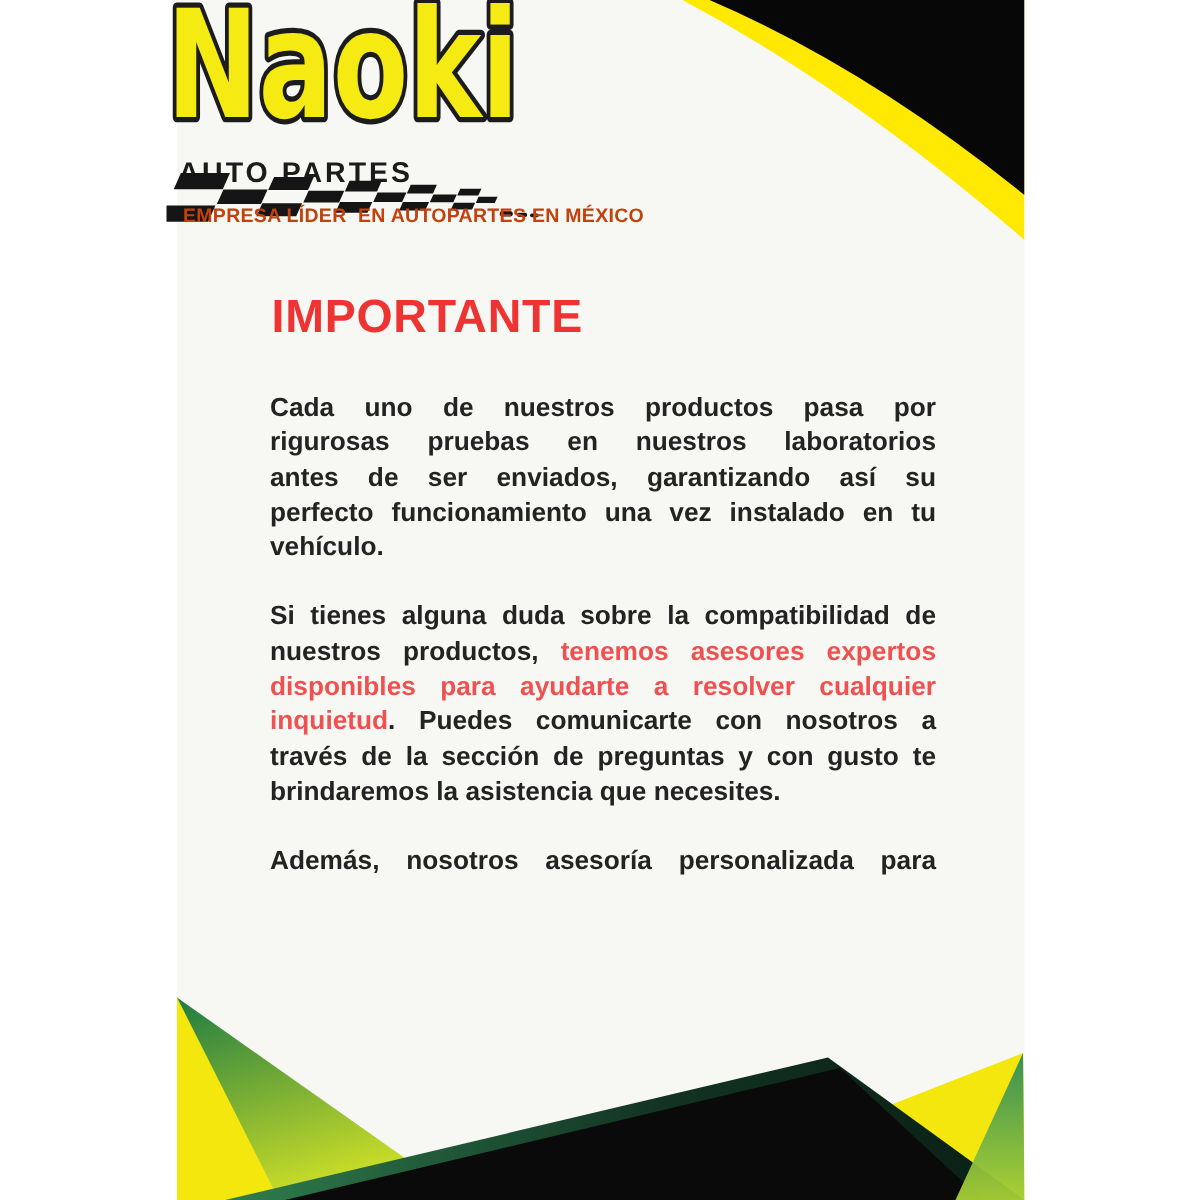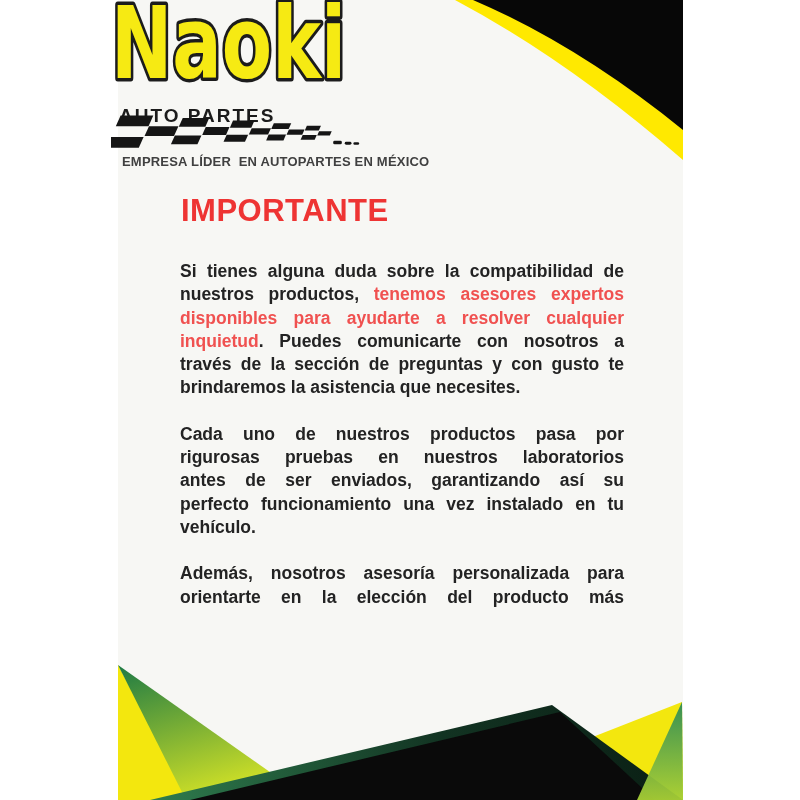--- a/index.html
+++ b/index.html
@@ -4,22 +4,22 @@
 <style>
   html,body{margin:0;padding:0;background:#ffffff;}
   .page{position:relative;width:800px;height:800px;background:#ffffff;overflow:hidden;
         font-family:"Liberation Sans",sans-serif;}
   .artwork{position:absolute;left:118px;top:0;width:565px;height:800px;background:#f7f7f4;}
   .decor{position:absolute;left:0;top:0;width:565px;height:800px;display:block;}
   .logo-svg{position:absolute;left:109px;top:0;width:250px;height:100px;z-index:5;}
   .logo-sub{position:absolute;left:119px;top:105px;font-size:19px;font-weight:700;
             letter-spacing:2px;color:#1b1b1b;z-index:5;white-space:nowrap;}
   .flag-svg{position:absolute;left:111px;top:115px;width:252px;height:45px;z-index:5;}
-  .tagline{position:absolute;left:122px;top:154px;font-size:13px;font-weight:700;
-           letter-spacing:0.2px;color:#404040;z-index:5;white-space:nowrap;}
+  .tagline{position:absolute;left:122px;top:136px;font-size:13px;font-weight:700;
+           letter-spacing:0.2px;color:#c2410c;z-index:5;white-space:nowrap;}
   .heading{position:absolute;left:181px;top:193px;font-size:31px;font-weight:700;
            letter-spacing:0.5px;color:#EE3433;z-index:5;white-space:nowrap;}
   .body-paragraphs{position:absolute;left:180px;top:260px;width:444px;z-index:5;
                    color:#232323;font-weight:700;font-size:17.5px;}
   .para{margin:0 0 23px 0;}
   .line{line-height:23.3px;text-align:justify;text-align-last:justify;}
   .line.last{text-align-last:left;}
   .red{color:#F05150;}
 </style>
 </head>
@@ -94,33 +94,32 @@
       <rect x="252" y="28" width="6" height="2.6" rx="1.3"></rect>
     </g>
   </svg>
 
   <div class="tagline">EMPRESA LÍDER&nbsp; EN AUTOPARTES EN MÉXICO</div>
 
   <div class="heading">IMPORTANTE</div>
 
   <div class="body-paragraphs">
       <div class="para">
+        <div class="line"><span>Cada uno de nuestros productos pasa por</span></div>
+        <div class="line"><span>rigurosas pruebas en nuestros laboratorios</span></div>
+        <div class="line"><span>antes de ser enviados, garantizando así su</span></div>
+        <div class="line"><span>perfecto funcionamiento una vez instalado en tu</span></div>
+        <div class="line last"><span>vehículo.</span></div>
+      </div>
+      <div class="para">
         <div class="line"><span>Si tienes alguna duda sobre la compatibilidad de</span></div>
         <div class="line"><span>nuestros productos, </span><span class="red">tenemos asesores expertos</span></div>
         <div class="line"><span class="red">disponibles para ayudarte a resolver cualquier</span></div>
         <div class="line"><span class="red">inquietud</span><span>. Puedes comunicarte con nosotros a</span></div>
         <div class="line"><span>través de la sección de preguntas y con gusto te</span></div>
         <div class="line last"><span>brindaremos la asistencia que necesites.</span></div>
       </div>
       <div class="para">
-        <div class="line"><span>Cada uno de nuestros productos pasa por</span></div>
-        <div class="line"><span>rigurosas pruebas en nuestros laboratorios</span></div>
-        <div class="line"><span>antes de ser enviados, garantizando así su</span></div>
-        <div class="line"><span>perfecto funcionamiento una vez instalado en tu</span></div>
-        <div class="line last"><span>vehículo.</span></div>
-      </div>
-      <div class="para">
         <div class="line"><span>Además, nosotros asesoría personalizada para</span></div>
-        <div class="line"><span>orientarte en la elección del producto más</span></div>
       </div>
     </div>
 
 </div>
 
 </body></html>

